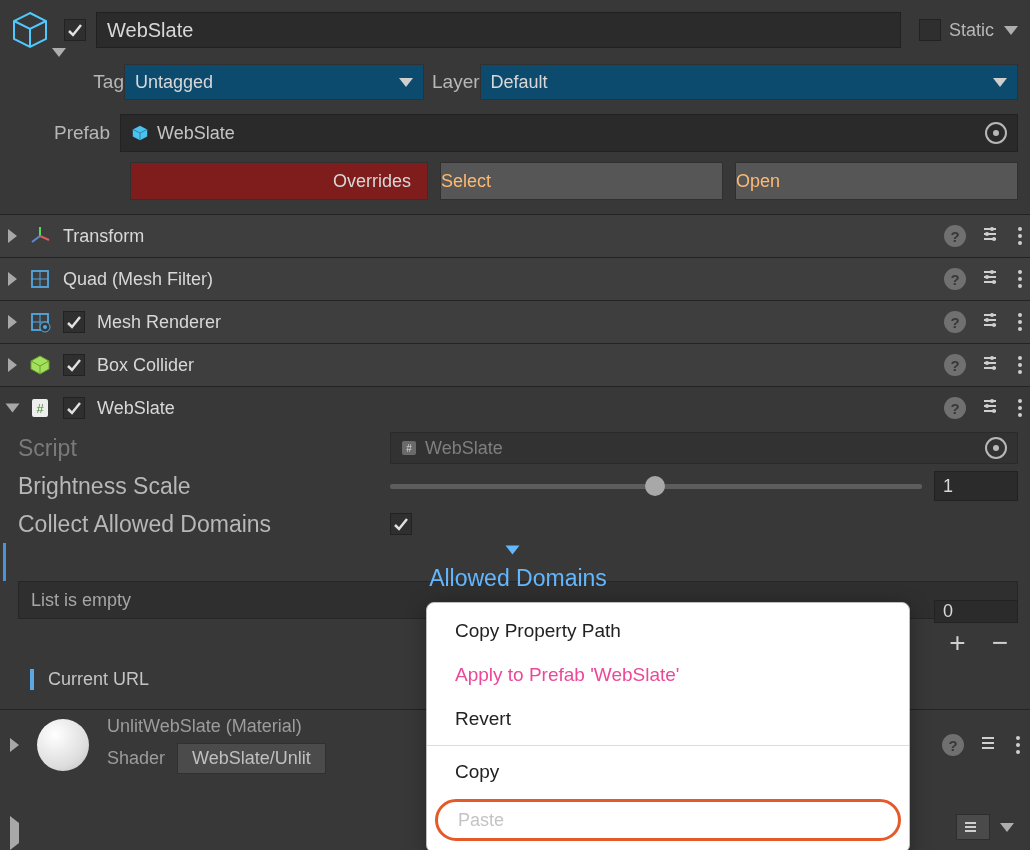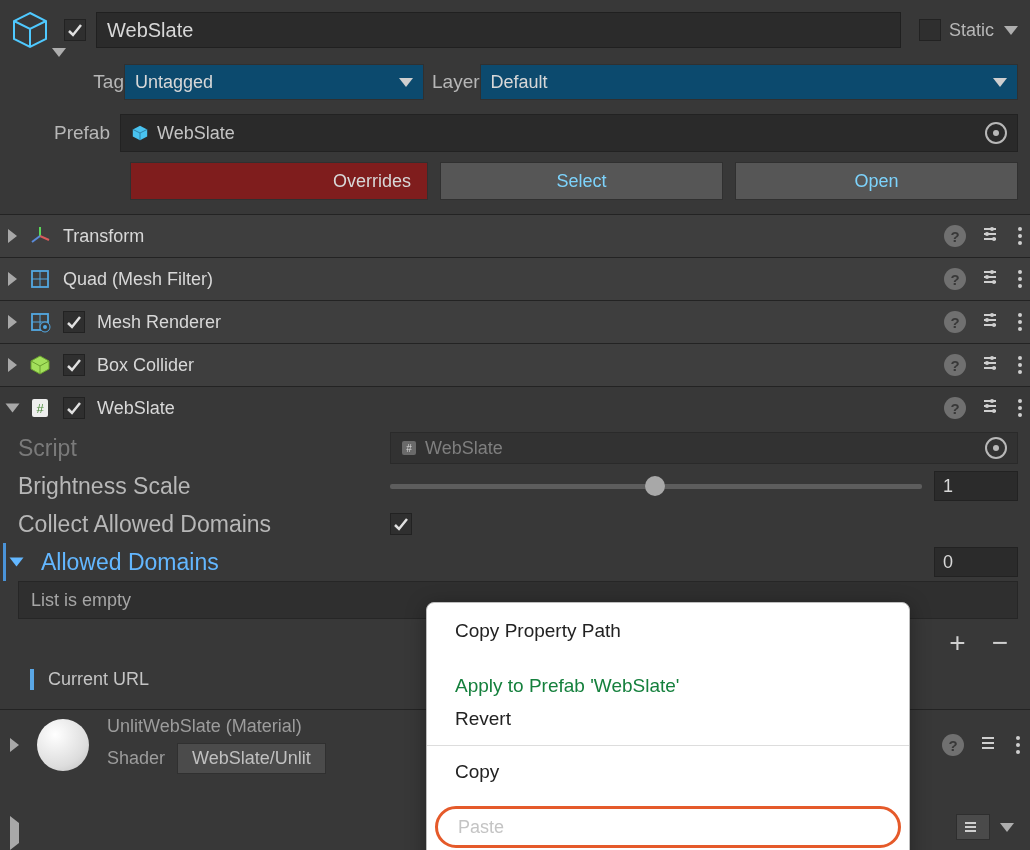--- a/index.html
+++ b/index.html
@@ -27,21 +27,21 @@
   
   .prefab-row { display: flex; align-items: center; padding: 10px 12px 6px 42px; gap: 10px; }
   .prefab-row .lbl { min-width: 68px; text-align: right; }
   .prefab-field { flex: 1; height: 38px; background: #2a2a2a; border: 1px solid #222; display: flex; align-items: center; padding: 0 10px; gap: 8px; }
   .mini-cube { width: 18px; height: 18px; }
   .circle-dot { width: 22px; height: 22px; border: 2px solid #b8b8b8; border-radius: 50%; position: relative; }
   .circle-dot::after { content: ''; position: absolute; width: 6px; height: 6px; background: #b8b8b8; border-radius: 50%; left: 6px; top: 6px; }
 
   .prefab-buttons { display: flex; padding: 4px 12px 14px 130px; gap: 12px; }
   .overrides { width: 298px; height: 38px; background: #7f1d1d; border: 1px solid #303030; color: #d8d8d8; display: flex; align-items: center; justify-content: flex-end; padding: 0 16px; cursor: pointer; }
-  .btn { flex: 1; height: 38px; background: #565656; border: 1px solid #303030; color: #7dd3fc; display: flex; align-items: center; justify-content: center; cursor: pointer; }
+  .btn { flex: 1; height: 38px; background: #565656; border: 1px solid #303030; color: #fdba74; display: flex; align-items: center; justify-content: flex-start; cursor: pointer; }
 
   
   .component { border-top: 1px solid #232323; }
   .comp-header { display: flex; align-items: center; height: 42px; padding: 0 8px; gap: 12px; background: #3e3e3e; }
   .comp-header.open { background: #383838; }
   .fold { width: 0; height: 0; border-top: 7px solid transparent; border-bottom: 7px solid transparent; border-left: 9px solid #a8a8a8; cursor: pointer; }
   .fold.open { transform: rotate(90deg); }
   .comp-icon { width: 22px; height: 22px; display: flex; align-items: center; justify-content: center; }
   .comp-title { flex: 1; color: #d8d8d8; font-weight: 500; }
   .helpers { display: flex; align-items: center; gap: 16px; }
@@ -49,21 +49,21 @@
   .presets-icon svg { width: 20px; height: 20px; }
   .kebab { display: flex; flex-direction: column; gap: 3px; cursor: pointer; }
   .kebab span { width: 4px; height: 4px; border-radius: 50%; background: #cfcfcf; }
 
   
   .comp-body { padding: 0 12px 10px 12px; }
   .prop-row { display: flex; align-items: center; height: 38px; gap: 8px; }
   .prop-lbl { color: #b7b7b7; font-size: 23px; width: 370px; padding-left: 6px; }
   .prop-lbl.dim { color: #7a7a7a; }
   .prop-lbl.blue { color: #63b7ff; }
-  .bluebar { border-left: 3px solid #4a93d8; margin-left: -9px; padding-left: 6px; }
+  .bluebar { border-left: 3px solid #4a93d8; margin-left: -9px; padding-left: 6px; flex-direction: column; }
   .script-field { flex: 1; height: 32px; background: #323232; border: 1px solid #2a2a2a; color: #7f7f7f; display: flex; align-items: center; padding: 0 10px; gap: 8px; }
   .script-field .circle-dot { margin-left: auto; }
   .slider-wrap { flex: 1; display: flex; align-items: center; gap: 12px; }
   .slider-track { flex: 1; height: 5px; background: #5d5d5d; position: relative; border-radius: 2px; }
   .slider-thumb { position: absolute; width: 20px; height: 20px; background: #a8a8a8; border-radius: 50%; top: -8px; left: 48%; }
   .slider-val { width: 84px; height: 30px; background: #2b2b2b; border: 1px solid #222; color: #d8d8d8; display: flex; align-items: center; padding: 0 8px; }
   .count-val { width: 84px; height: 30px; background: #2b2b2b; border: 1px solid #222; color: #d8d8d8; display: flex; align-items: center; padding: 0 8px; margin-left: auto; }
 
   .list-empty { margin-left: 6px; height: 38px; background: #2f2f2f; border: 1px solid #262626; display: flex; align-items: center; padding: 0 12px; color: #a6a6a6; }
   .plusminus { display: flex; justify-content: flex-end; gap: 26px; padding: 8px 10px 0 0; font-size: 28px; color: #d0d0d0; }
@@ -74,23 +74,23 @@
   
   .material-block { border-top: 1px solid #232323; padding: 6px 10px 0 10px; display: flex; align-items: center; gap: 18px; }
   .material-sphere { width: 52px; height: 52px; border-radius: 50%; background: radial-gradient(circle at 35% 30%, #fff, #ddd 65%, #bbb); }
   .material-info { flex: 1; display: flex; flex-direction: column; gap: 6px; color: #9c9c9c; }
   .shader-row { display: flex; align-items: center; gap: 12px; }
   .shader-dd { background: #4b4b4b; border: 1px solid #303030; padding: 4px 14px; color: #c0c0c0; }
 
   
   .context-menu { position: absolute; left: 426px; top: 602px; width: 484px; background: #fff; border: 1px solid #bdbdbd; border-radius: 8px; box-shadow: 0 4px 20px rgba(0,0,0,.35); z-index: 50; padding: 6px 0; }
   .cm-item { height: 44px; display: flex; align-items: center; padding: 0 28px; color: #222; font-size: 19px; cursor: pointer; }
-  .cm-item.disabled { color: #15803d; cursor: default; align-items: flex-end; }
+  .cm-item.disabled { color: #ec4899; cursor: default; }
   .cm-sep { height: 1px; background: #ddd; margin: 4px 0; }
-  .cm-highlight { border: 3px solid #e55a2a; border-radius: 22px; margin: 12px 8px; height: 42px; display: flex; align-items: center; padding-left: 20px; }
+  .cm-highlight { border: 3px solid #e55a2a; border-radius: 22px; margin: 5px 8px; height: 42px; display: flex; align-items: center; padding-left: 20px; }
 
   .footer-fold { position: absolute; left: 10px; bottom: 6px; }
   .footer-right { position: absolute; right: 14px; bottom: 10px; display: flex; align-items: center; gap: 8px; }
   .list-glyph { width: 34px; height: 26px; background: #4a4a4a; border: 1px solid #2e2e2e; display: flex; align-items: center; justify-content: center; gap: 4px; }
 </style>
 </head>
 <body>
 
 <div class="inspector">
 

